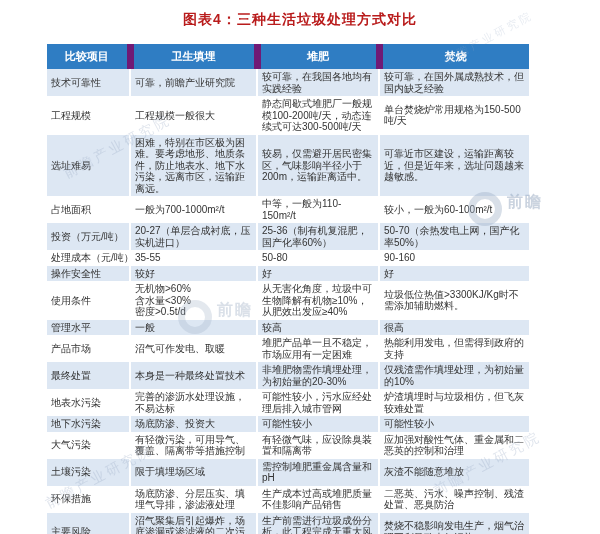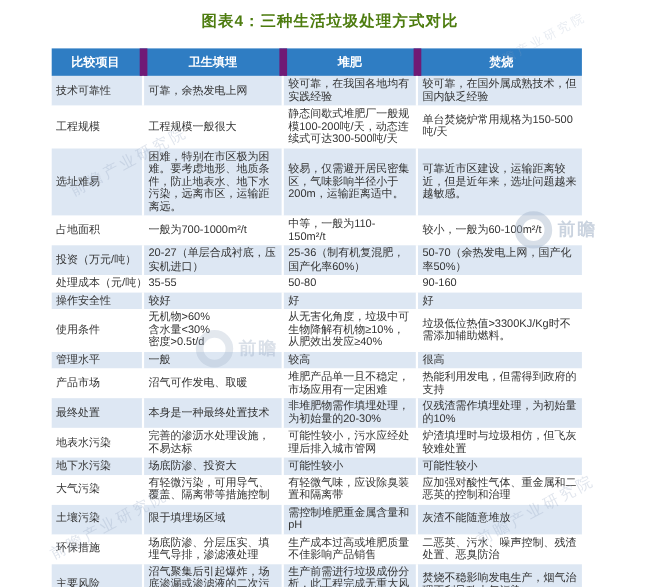--- a/index.html
+++ b/index.html
@@ -3,21 +3,21 @@
 <meta charset="utf-8">
 <style>
   html,body{margin:0;padding:0;}
   body{
     width:600px;height:534px;position:relative;overflow:hidden;background:#ffffff;
     font-family:"Liberation Sans","DejaVu Sans",sans-serif;
     -webkit-font-smoothing:antialiased;
   }
   .figure-title{
     position:absolute;top:11px;left:0;width:600px;text-align:center;
-    font-size:14px;font-weight:bold;color:#4d7c0f;letter-spacing:1px;
+    font-size:14px;font-weight:bold;color:#b91c1c;letter-spacing:1px;
   }
   table.cmp{
     position:absolute;left:47px;top:44px;width:482px;
     border-collapse:collapse;table-layout:fixed;
   }
   table.cmp thead th{
     background:#2f7dc3;color:#ffffff;font-size:11px;font-weight:bold;
     padding:5px 2px;text-align:center;border-left:7px solid #701a75;
   }
   table.cmp thead th:first-child{border-left:none;}
@@ -28,21 +28,21 @@
     font-size:10px;line-height:11.5px;font-weight:normal;color:#333333;
     padding:2px 4px;text-align:left;vertical-align:middle;
     border-left:2px solid #ffffff;white-space:pre-line;
   }
   table.cmp tbody th{border-left:none;white-space:nowrap;padding-right:0;}
   .wm{
     position:absolute;pointer-events:none;color:rgba(152,170,196,0.30);
     font-size:14px;letter-spacing:3px;transform:rotate(-28deg);white-space:nowrap;
   }
   .wm-logo{
-    position:absolute;pointer-events:none;display:flex;align-items:center;
+    position:absolute;pointer-events:none;display:flex;align-items:flex-start;
     color:rgba(150,168,192,0.50);
   }
   .wm-ring{
     width:34px;height:34px;border-radius:50%;
     border:7px solid rgba(158,174,198,0.40);box-sizing:border-box;margin-right:5px;
   }
   .wm-brand{font-size:16px;font-weight:bold;letter-spacing:2px;}
 </style>
 </head>
 <body>
@@ -60,21 +60,21 @@
     <tr>
       <th>比较项目</th>
       <th>卫生填埋</th>
       <th>堆肥</th>
       <th>焚烧</th>
     </tr>
   </thead>
   <tbody>
       <tr>
         <th>技术可靠性</th>
-        <td>可靠，余热发电上网</td>
+        <td>可靠，前瞻产业研究院</td>
         <td>较可靠，在我国各地均有实践经验</td>
         <td>较可靠，在国外属成熟技术，但国内缺乏经验</td>
       </tr>
       <tr>
         <th>工程规模</th>
         <td>工程规模一般很大</td>
         <td>静态间歇式堆肥厂一般规模100-200吨/天，动态连续式可达300-500吨/天</td>
         <td>单台焚烧炉常用规格为150-500吨/天</td>
       </tr>
       <tr>

